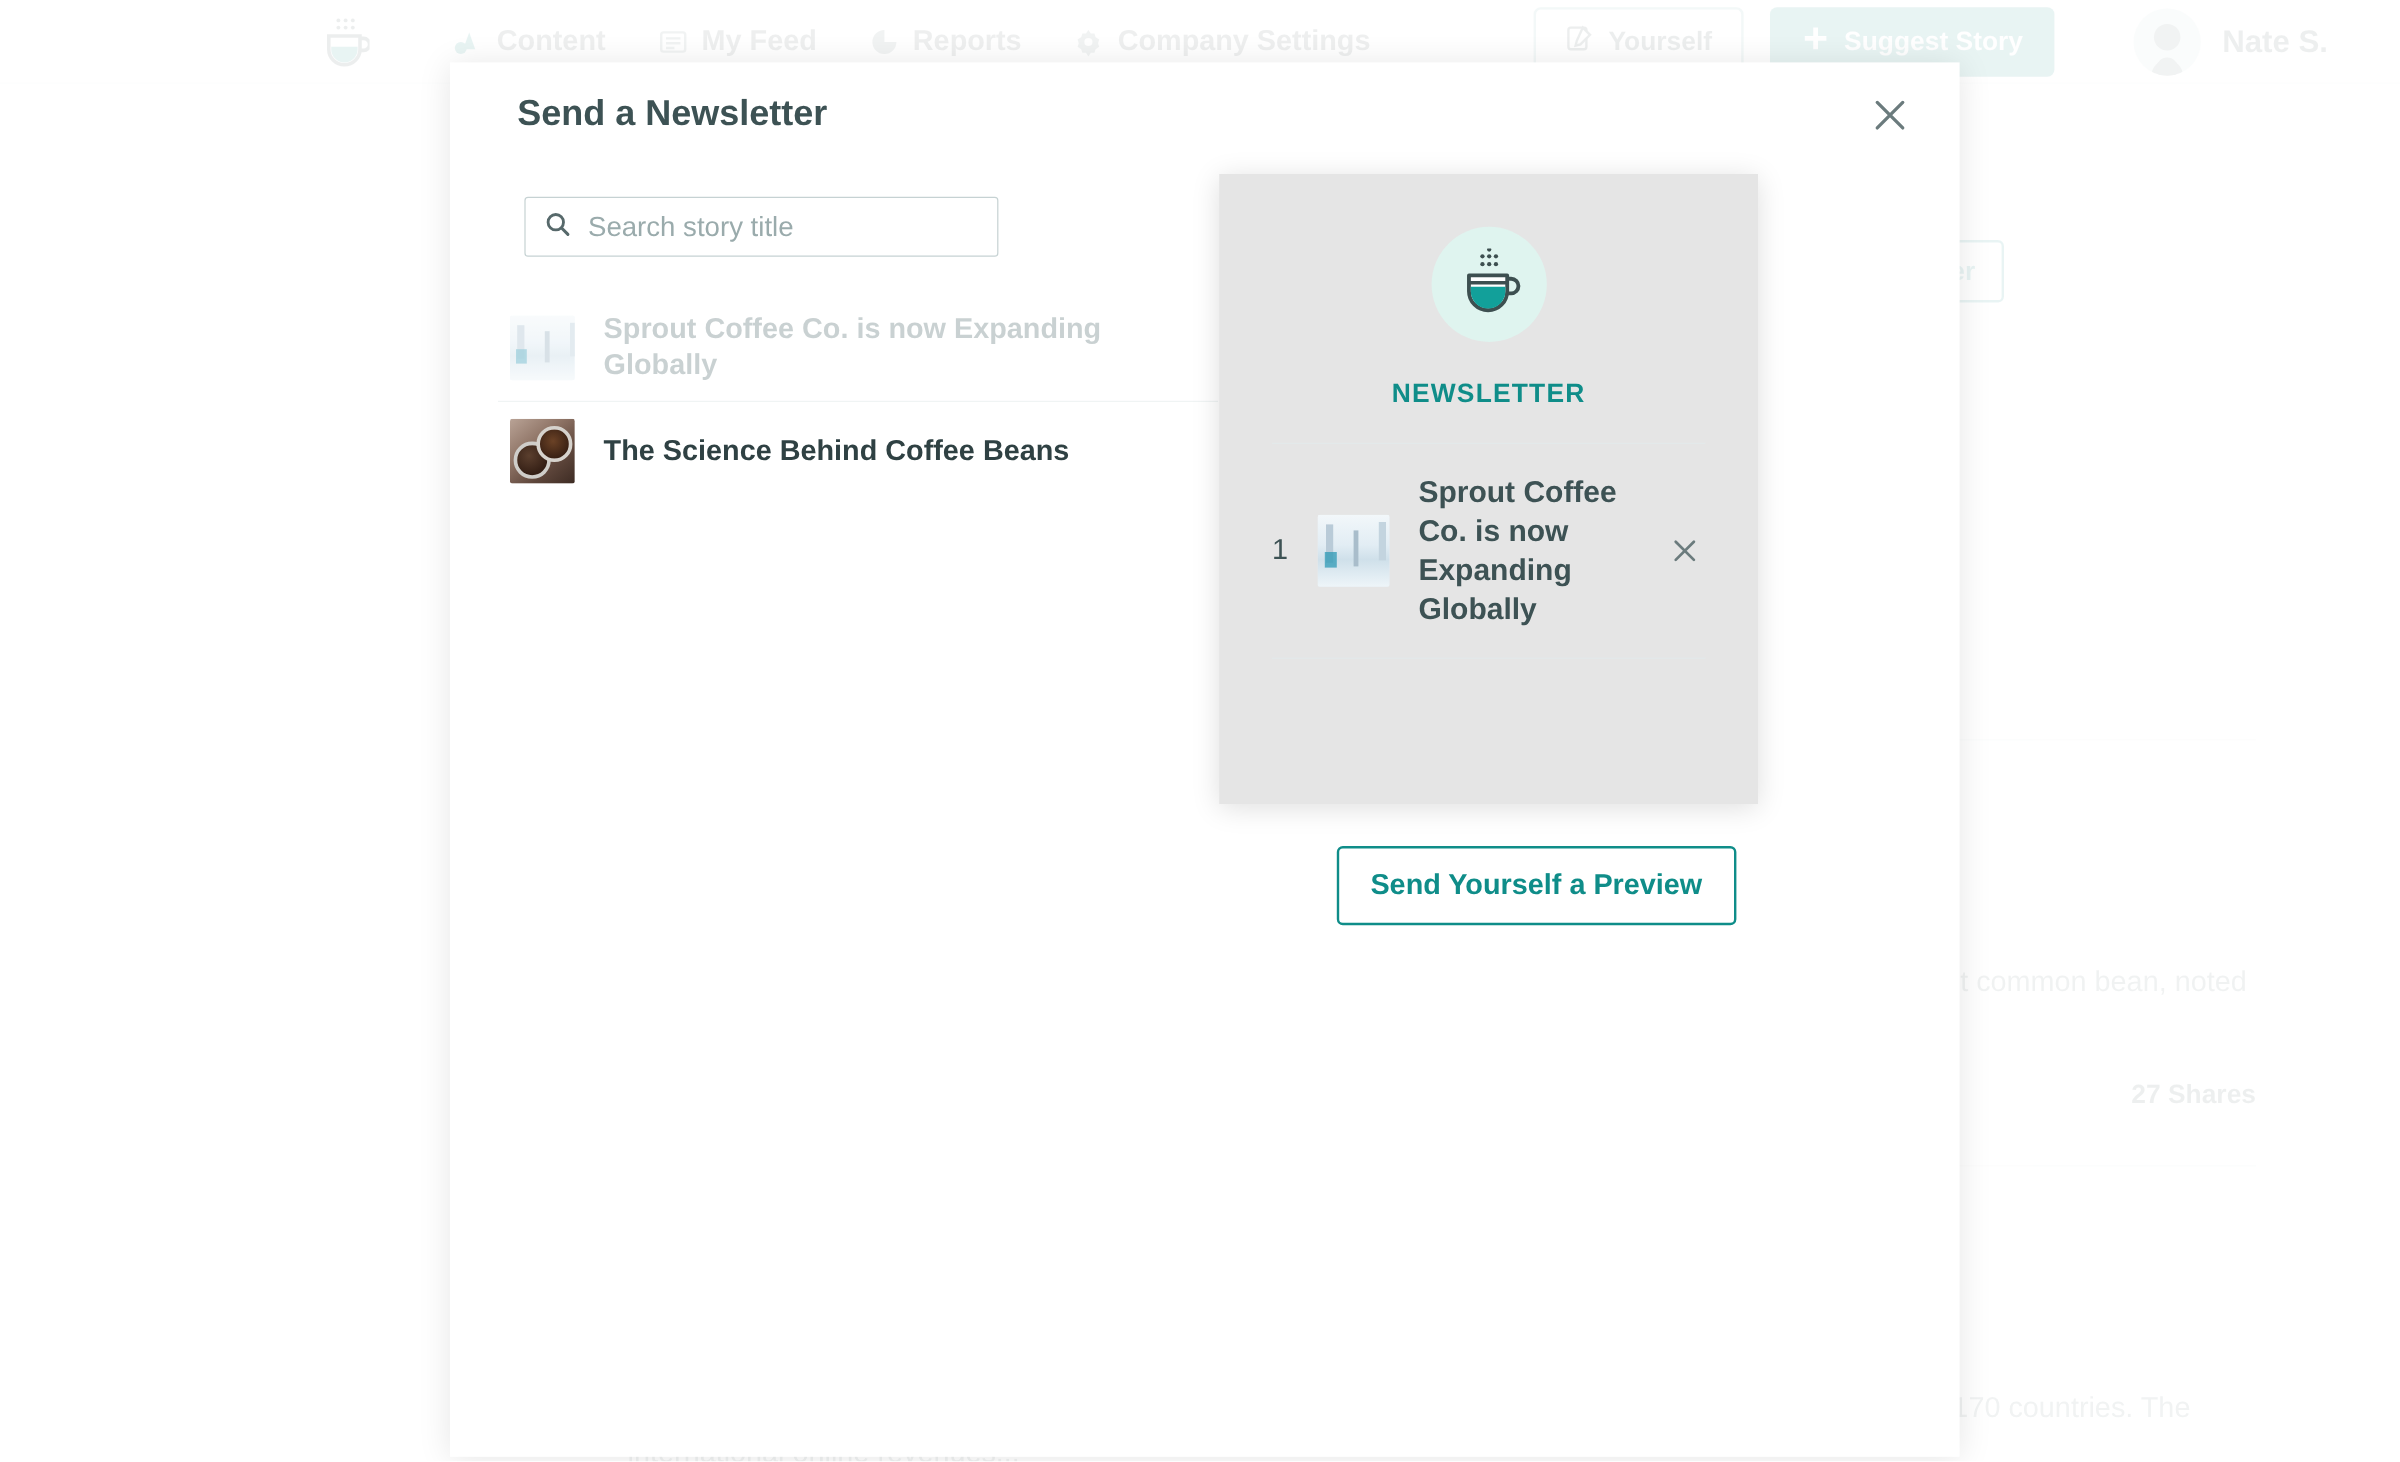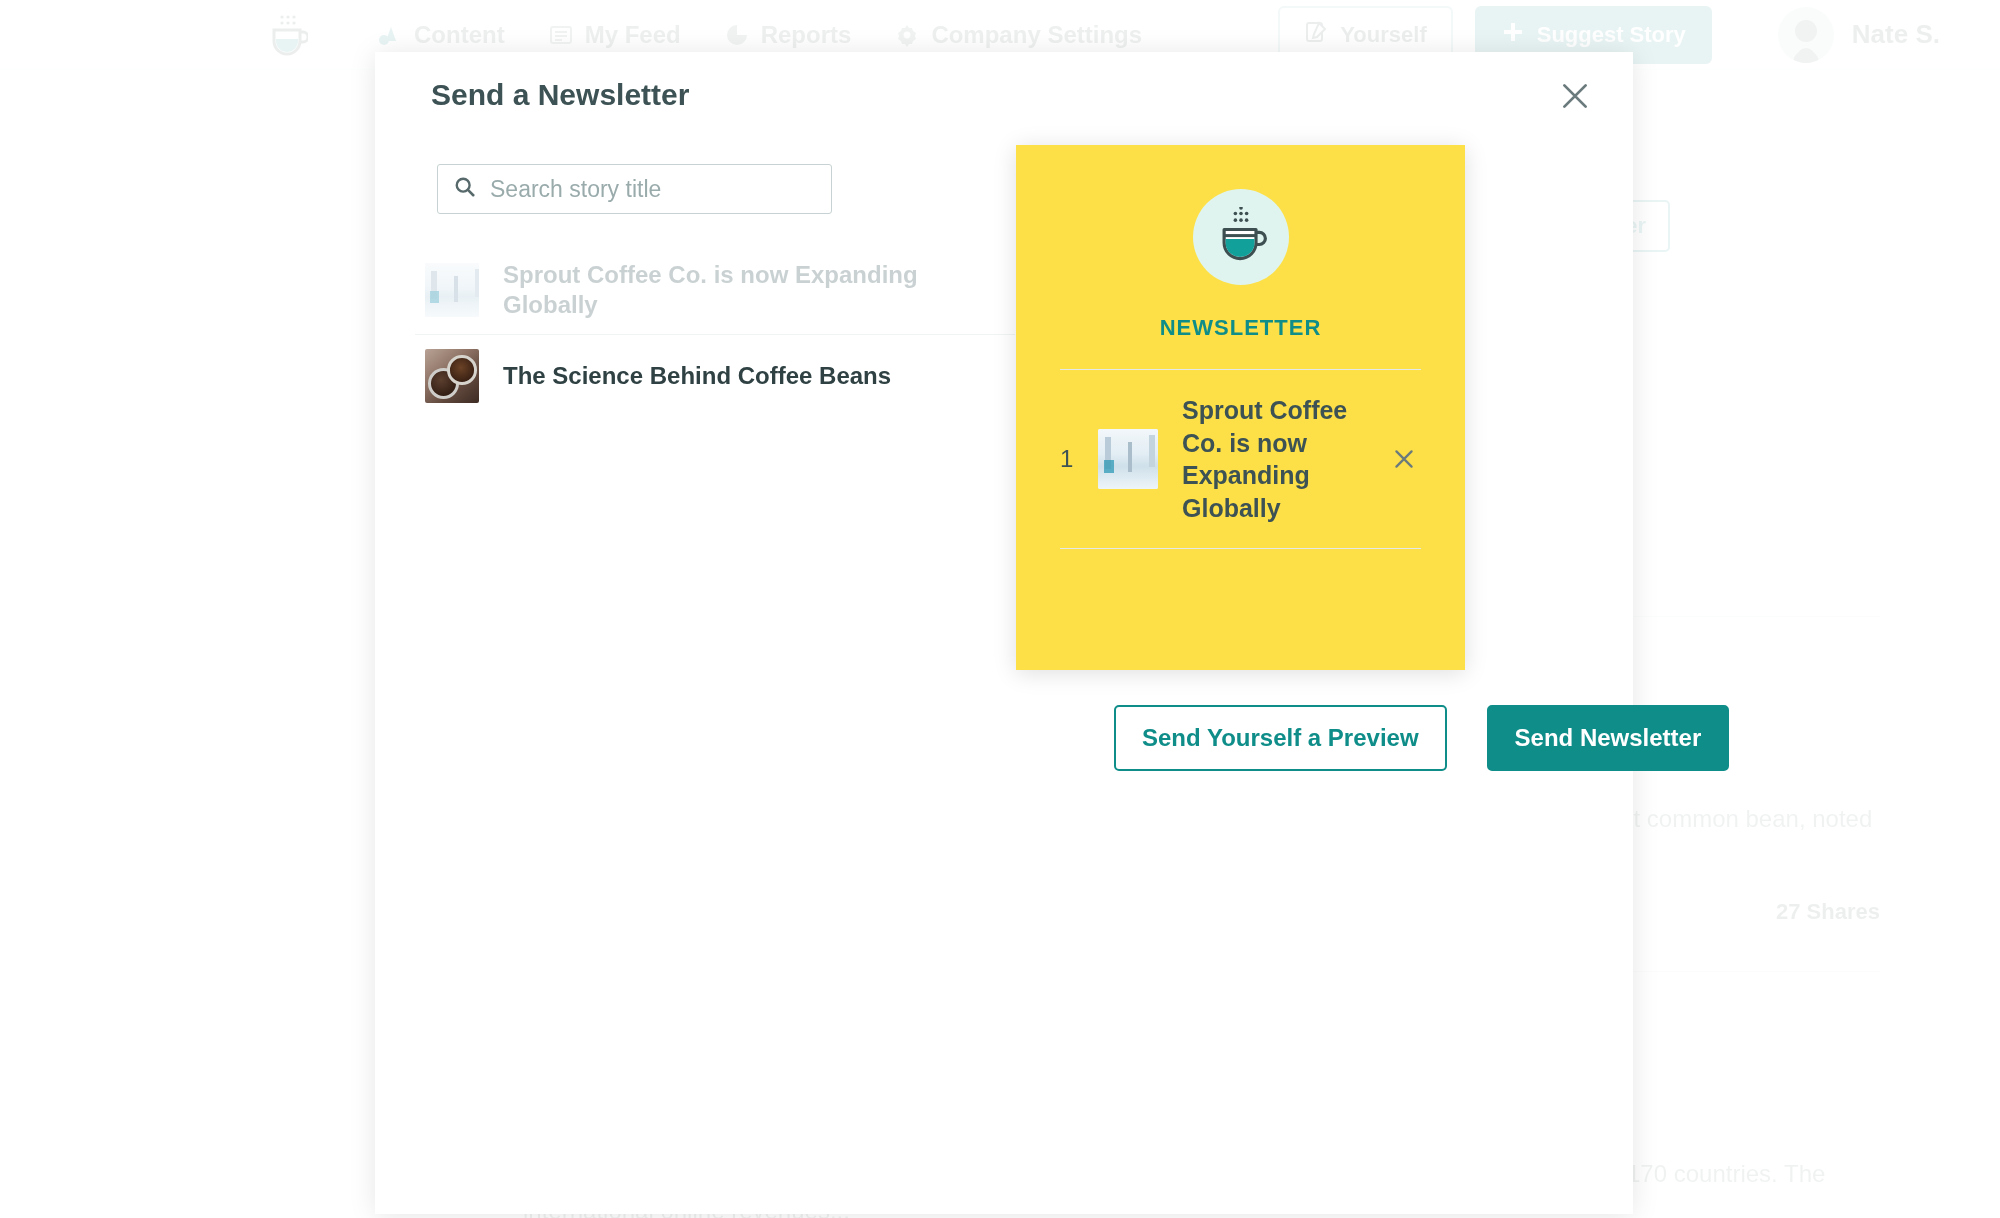--- a/index.html
+++ b/index.html
@@ -312,21 +312,21 @@
   .story-row.dragging .story-row-title { color: #2f4143; }
 
   
   .newsletter-card {
     position: absolute;
     z-index: 20;
     left: 1016px;
     top: 145px;
     width: 449px;
     height: 525px;
-    background: #fde047;
+    background: #e5e5e5;
     box-shadow: 0 3px 22px rgba(0,0,0,0.13);
   }
   .nl-logo-wrap {
     display: flex;
     justify-content: center;
     padding-top: 44px;
   }
   .nl-logo {
     width: 96px; height: 96px;
     border-radius: 50%;
@@ -691,16 +691,15 @@
       <div class="nl-remove">
         <svg viewBox="0 0 24 24" width="26" height="26" aria-hidden="true">
           <path d="M5 5L19 19M19 5L5 19" stroke="#6b7b7d" stroke-width="2.1" stroke-linecap="round"></path>
         </svg>
       </div>
     </div>
   </div>
 
   <div class="nl-actions">
     <button class="btn-outline">Send Yourself a Preview</button>
-    <button class="btn-solid">Send Newsletter</button>
   </div>
 
 </div>
 
 </body></html>

